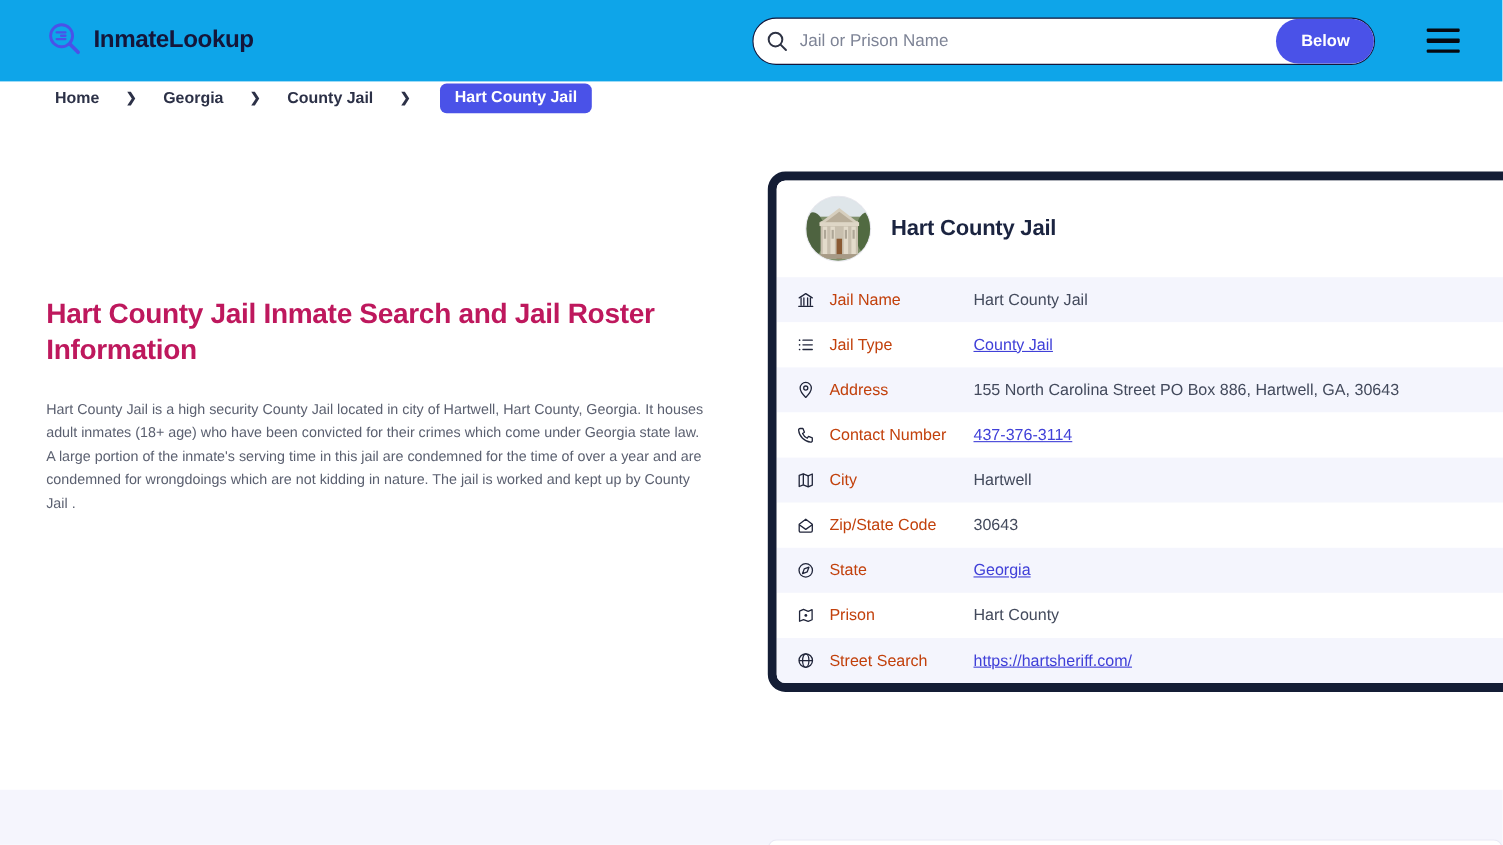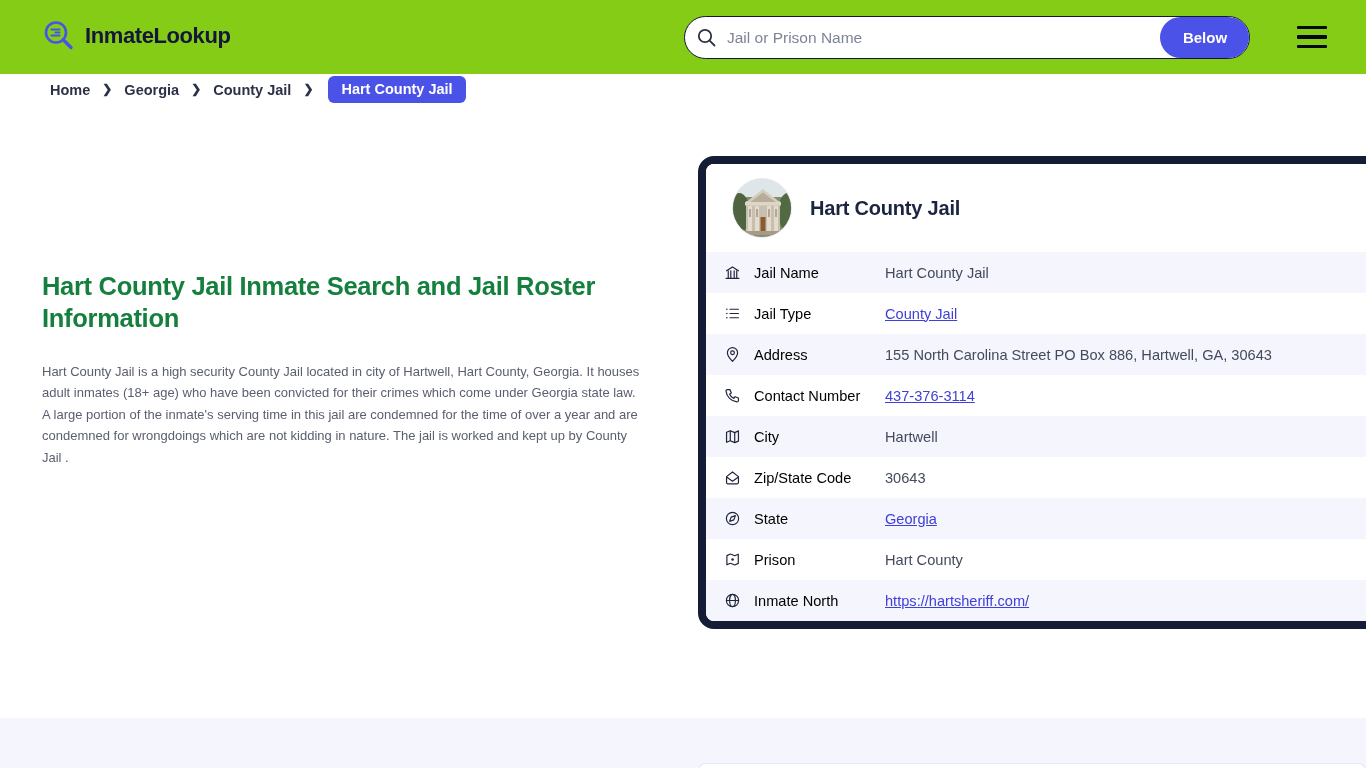--- a/index.html
+++ b/index.html
@@ -8,21 +8,21 @@
     overflow: hidden;
     background: #ffffff;
     font-family: "Liberation Sans", sans-serif;
     -webkit-font-smoothing: antialiased;
   }
 
   
   .header {
     position: relative;
     height: 74px;
-    background: #84cc16;
+    background: #0ea5e9;
     display: flex;
     align-items: center;
   }
   .logo-wrap {
     position: absolute;
     left: 42px; top: 19px;
     display: flex; align-items: center; gap: 9px;
     cursor: pointer;
   }
   .logo-mark { width: 34px; height: 34px; position: relative; display:block; }
@@ -82,21 +82,21 @@
   }
   .hamburger span {
     display: block; height: 3.4px; width: 100%;
     background: #07080f; border-radius: 1px;
   }
 
   
   .breadcrumb {
     position: absolute;
     left: 50px; top: 76px;
-    display: flex; align-items: center; gap: 4px;
+    display: flex; align-items: center; gap: 16px;
     font-size: 14.5px;
   }
   .crumb {
     color: #2c3147;
     font-weight: 700;
     text-decoration: none;
     cursor: pointer;
     white-space: nowrap;
   }
   .crumb-sep {
@@ -121,21 +121,21 @@
   
   .left-col {
     position: absolute;
     left: 42px; top: 270px;
     width: 598px;
   }
   .page-title {
     font-size: 25.5px;
     line-height: 1.27;
     font-weight: 700;
-    color: #15803d;
+    color: #be185d;
     letter-spacing: -0.3px;
     margin-bottom: 26px;
   }
   .para {
     font-size: 13px;
     line-height: 1.66;
     color: #5b6070;
     margin-bottom: 18px;
   }
 
@@ -178,21 +178,21 @@
     font-size: 14.6px;
   }
   .row.alt { background: #f4f5fd; }
   .row.plain { background: #ffffff; }
   .row-icon {
     flex: 0 0 30px;
     display: flex; align-items: center; justify-content: flex-start;
     color: #20253a;
   }
   .row-label {
-    color: #000000;
+    color: #c2410c;
     white-space: nowrap;
     padding-right: 6px;
     min-width: 131px;
   }
   .row-value {
     color: #434a5c;
     white-space: nowrap;
   }
   .row-value a {
     color: #4040d8;
@@ -385,20 +385,20 @@
   </div>
 
   <div class="row alt">
     <span class="row-icon">
       <svg width="17" height="17" viewBox="0 0 20 20" fill="none" stroke="#20253a" stroke-width="1.4">
         <circle cx="10" cy="10" r="7.2"></circle>
         <path d="M2.8 10 h14.4"></path>
         <ellipse cx="10" cy="10" rx="3.4" ry="7.2"></ellipse>
       </svg>
     </span>
-    <span class="row-label">Inmate North</span>
+    <span class="row-label">Street Search</span>
     <span class="row-value"><a href="#">https://hartsheriff.com/</a></span>
   </div>
 
 </div>
 
 <div class="bottom-band"></div>
 <div class="bottom-card"></div>
 
 </body></html>

